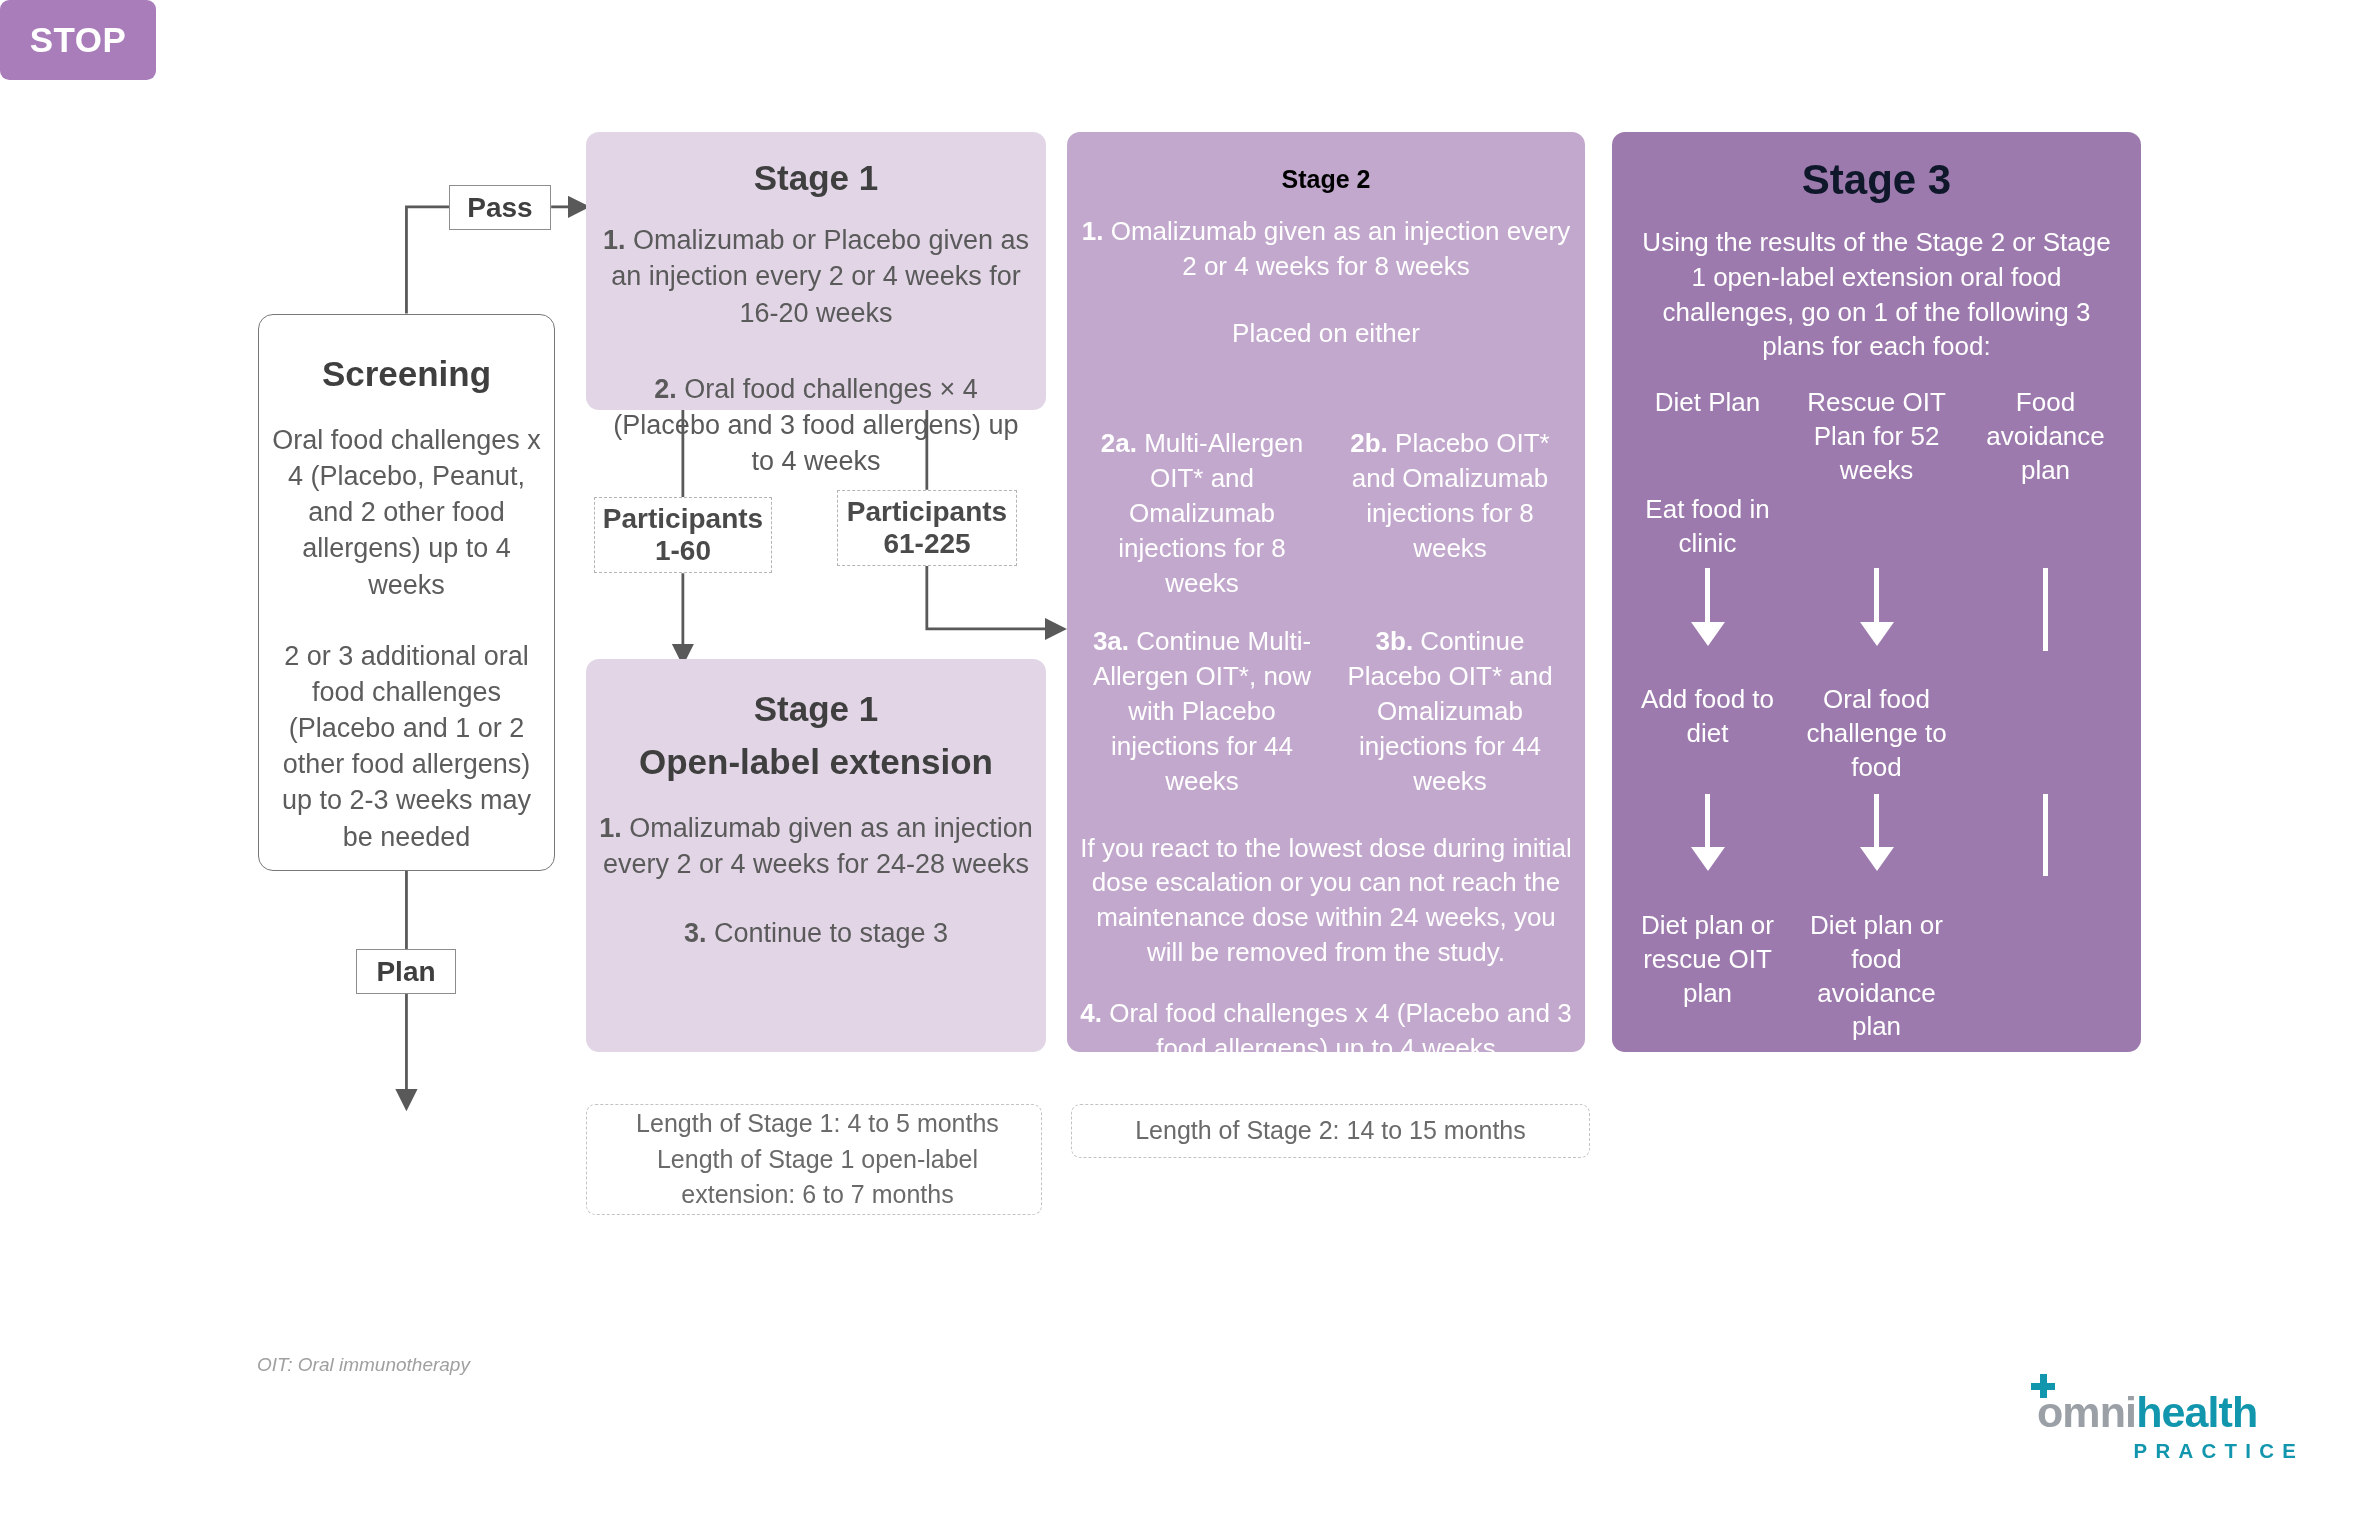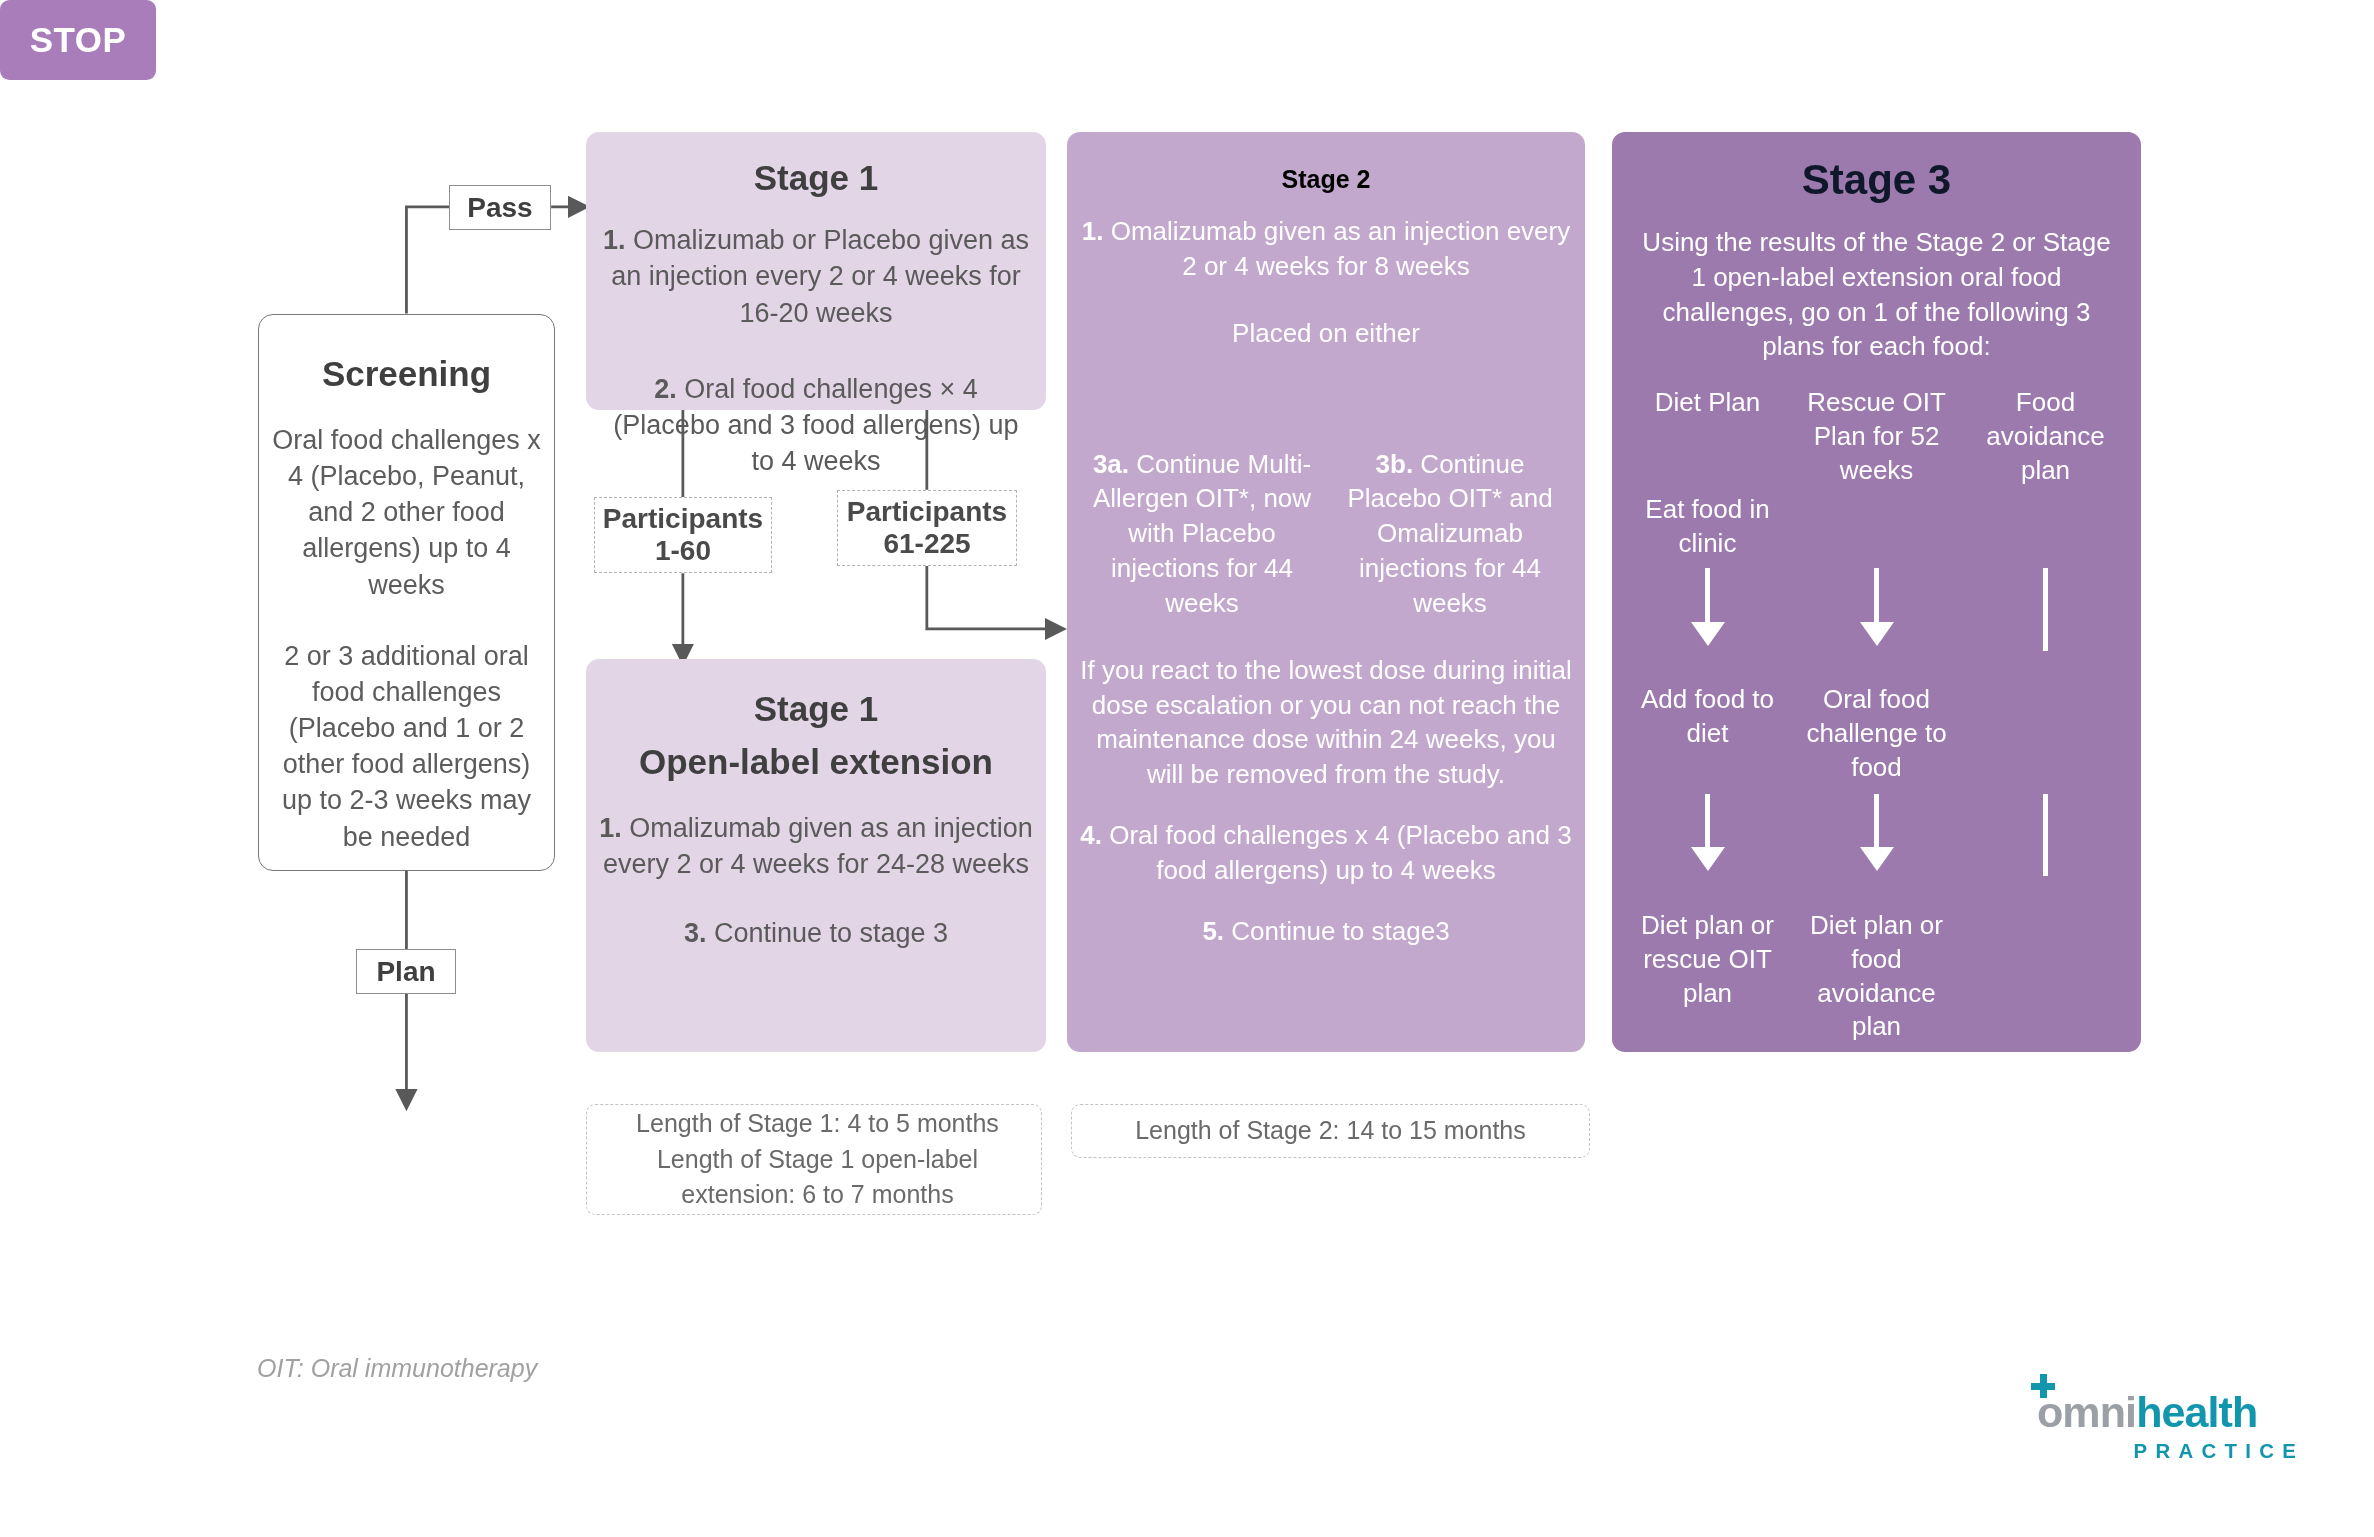--- a/index.html
+++ b/index.html
@@ -186,21 +186,21 @@
     padding: 5.6px 13px;
   }
   #note-stage1 { left: 586px; top: 1104px; width: 456px; height: 111px; padding-left: 20px; }
   #note-stage2 { left: 1071px; top: 1104px; width: 519px; height: 54px; }
 
   
   #footnote {
     position: absolute;
     left: 257px;
     top: 1354px;
-    font-size: 25px;
+    font-size: 19px;
     font-style: italic;
     color: #a0a0a0;
     white-space: nowrap;
   }
 
   
   .num { font-weight: bold; }
 
   
   .s2-cols {
@@ -416,20 +416,28 @@
     <div class="card-title">Stage 2</div>
 
     <div class="card-body" style="margin-top:20.4px;">
       <span class="num">1.</span><span> Omalizumab given as an injection every 2 or 4 weeks for 8 weeks</span>
     </div>
 
     <div class="card-body" style="margin-top:32px;">Placed on either</div>
 
     <div style="height:72px;"></div>
 
+    <div class="s2-cols">
+      <div class="s2-col">
+        <span class="num">2a.</span><span> Multi-Allergen OIT* and Omalizumab injections for 8 weeks</span>
+      </div>
+      <div class="s2-col">
+        <span class="num">2b.</span><span> Placebo OIT* and Omalizumab injections for 8 weeks</span>
+      </div>
+    </div>
 
     <div class="s2-cols" style="margin-top:24px;">
       <div class="s2-col">
         <span class="num">3a.</span><span> Continue Multi-Allergen OIT*, now with Placebo injections for 44 weeks</span>
       </div>
       <div class="s2-col">
         <span class="num">3b.</span><span> Continue Placebo OIT* and Omalizumab injections for 44 weeks</span>
       </div>
     </div>
 

